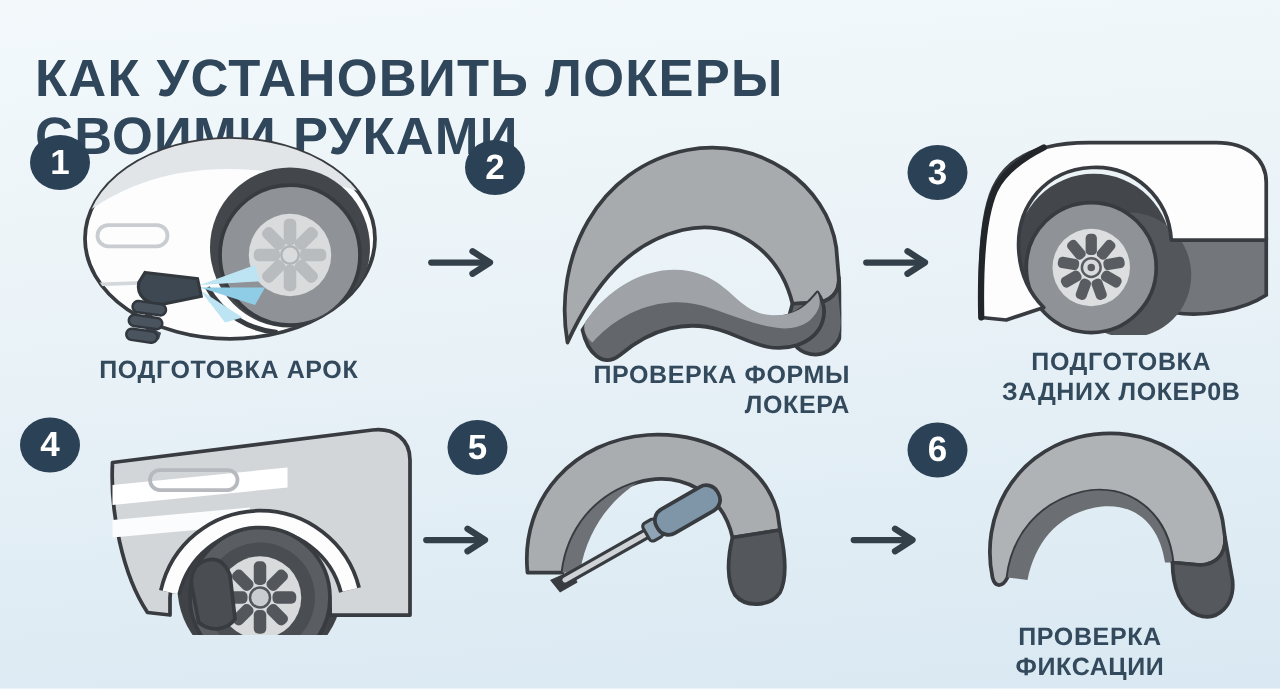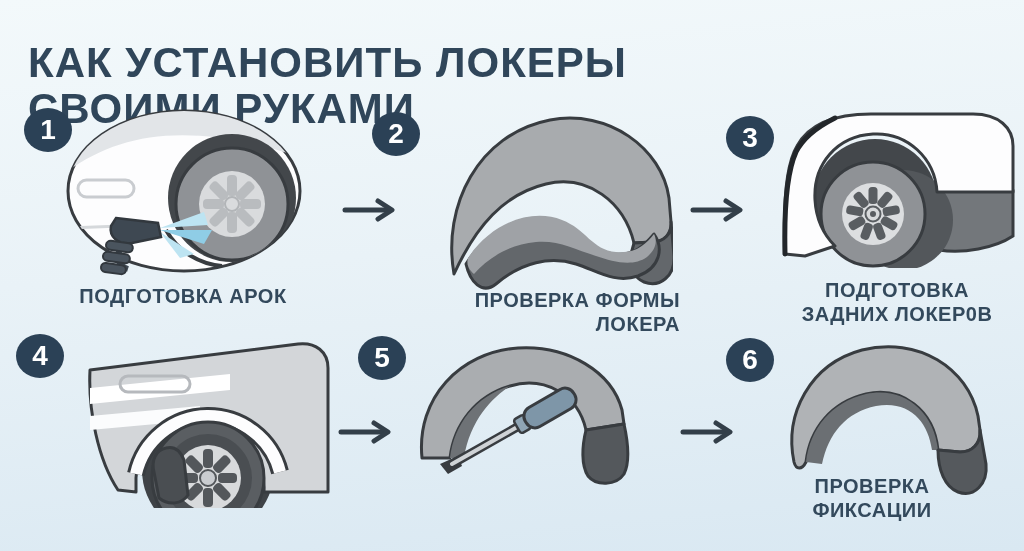--- a/index.html
+++ b/index.html
@@ -191,16 +191,16 @@
     <span>6</span>
   </div>
   <svg class="ill" style="left:770px;top:334px;" width="228" height="168" viewBox="0 0 228 168">
     <path d="M24,128 C14,80 40,30 92,16 C148,2 198,34 208,82 L210,96 C211,110 202,118 190,118 L168,116
              C164,76 132,52 96,60 C62,68 40,94 36,128 C32,136 26,136 24,128 Z" fill="#b0b3b6" stroke="#383c40" stroke-width="3" stroke-linejoin="round"></path>
     <path d="M168,116 C164,76 132,52 96,60 C62,68 40,94 36,128 L52,130 C58,100 76,78 106,72
              C140,66 158,88 162,116 Z" fill="#6b6f73"></path>
     <path d="M168,116 L190,118 C202,118 211,110 210,96 L216,130 C218,150 204,164 188,158
              C175,153 168,136 168,116 Z" fill="#55595d" stroke="#383c40" stroke-width="3" stroke-linejoin="round"></path>
   </svg>
-  <div class="step-label" style="left:772px;top:474px;width:200px;">ПРОВЕРКА
+  <div class="step-label" style="left:772px;top:498px;width:200px;">ПРОВЕРКА
 ФИКСАЦИИ</div>
 
 </div>
 
 </body></html>

